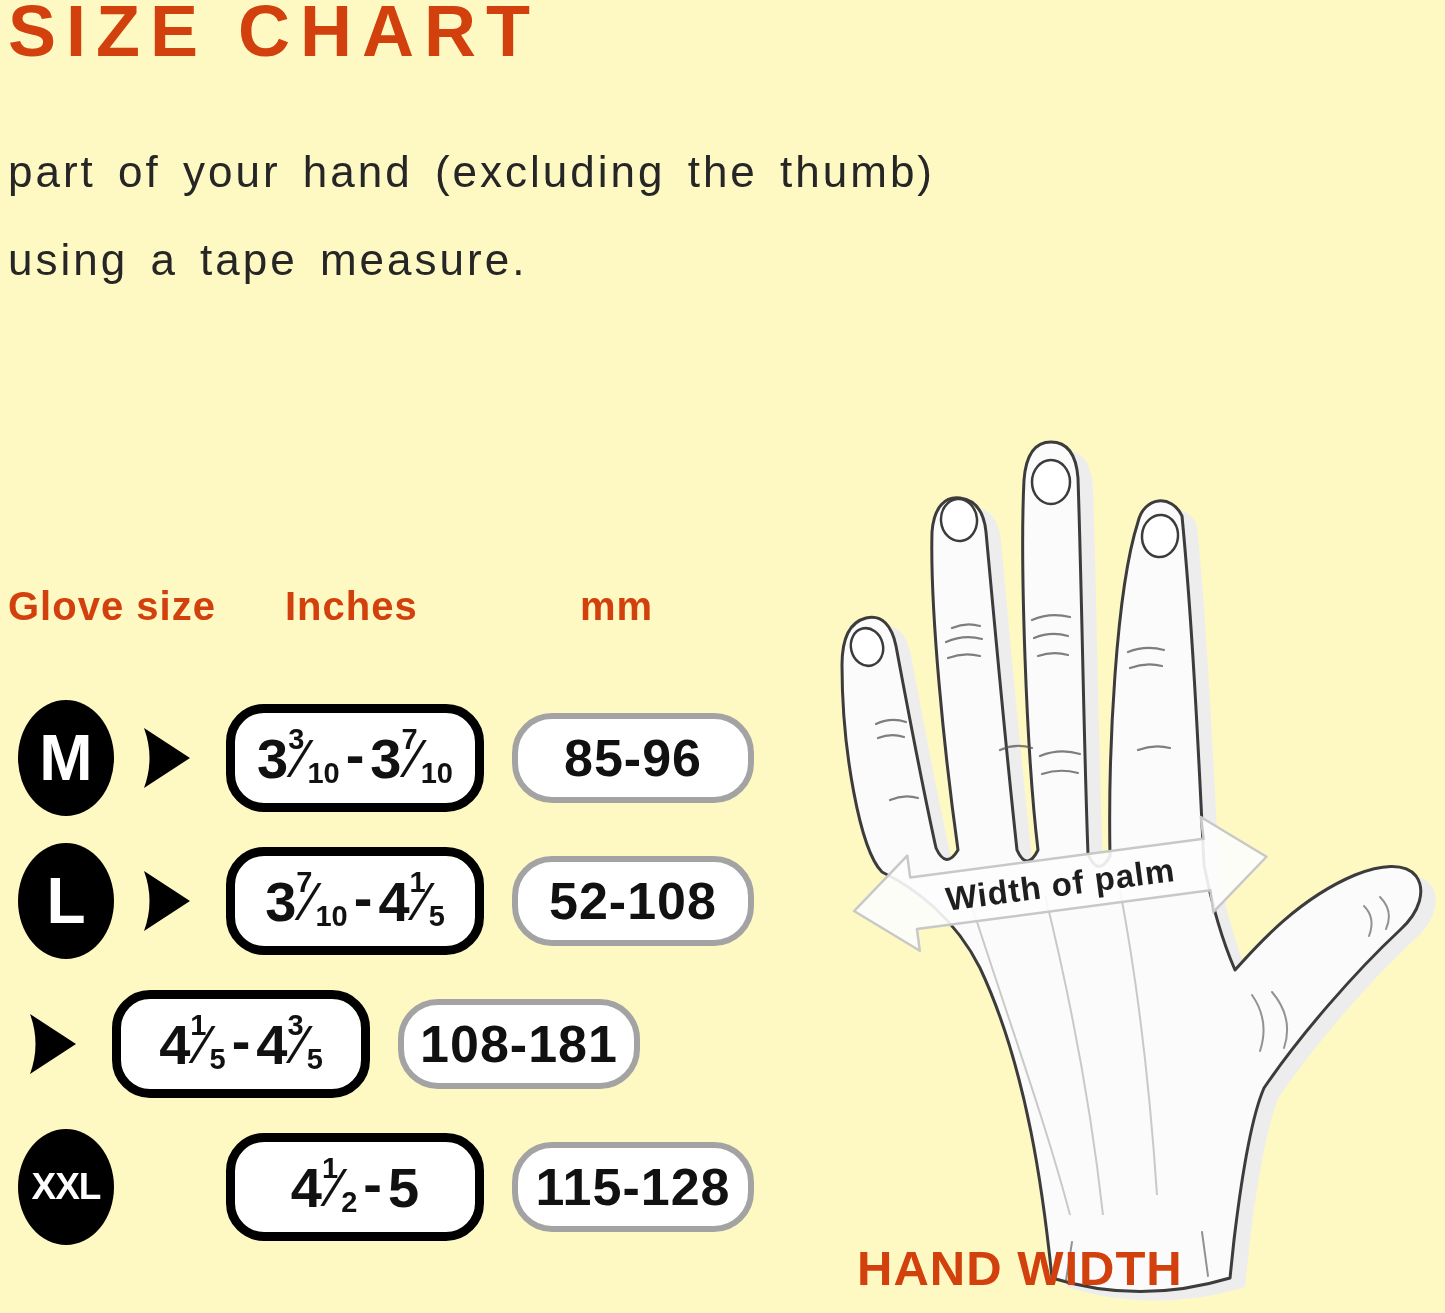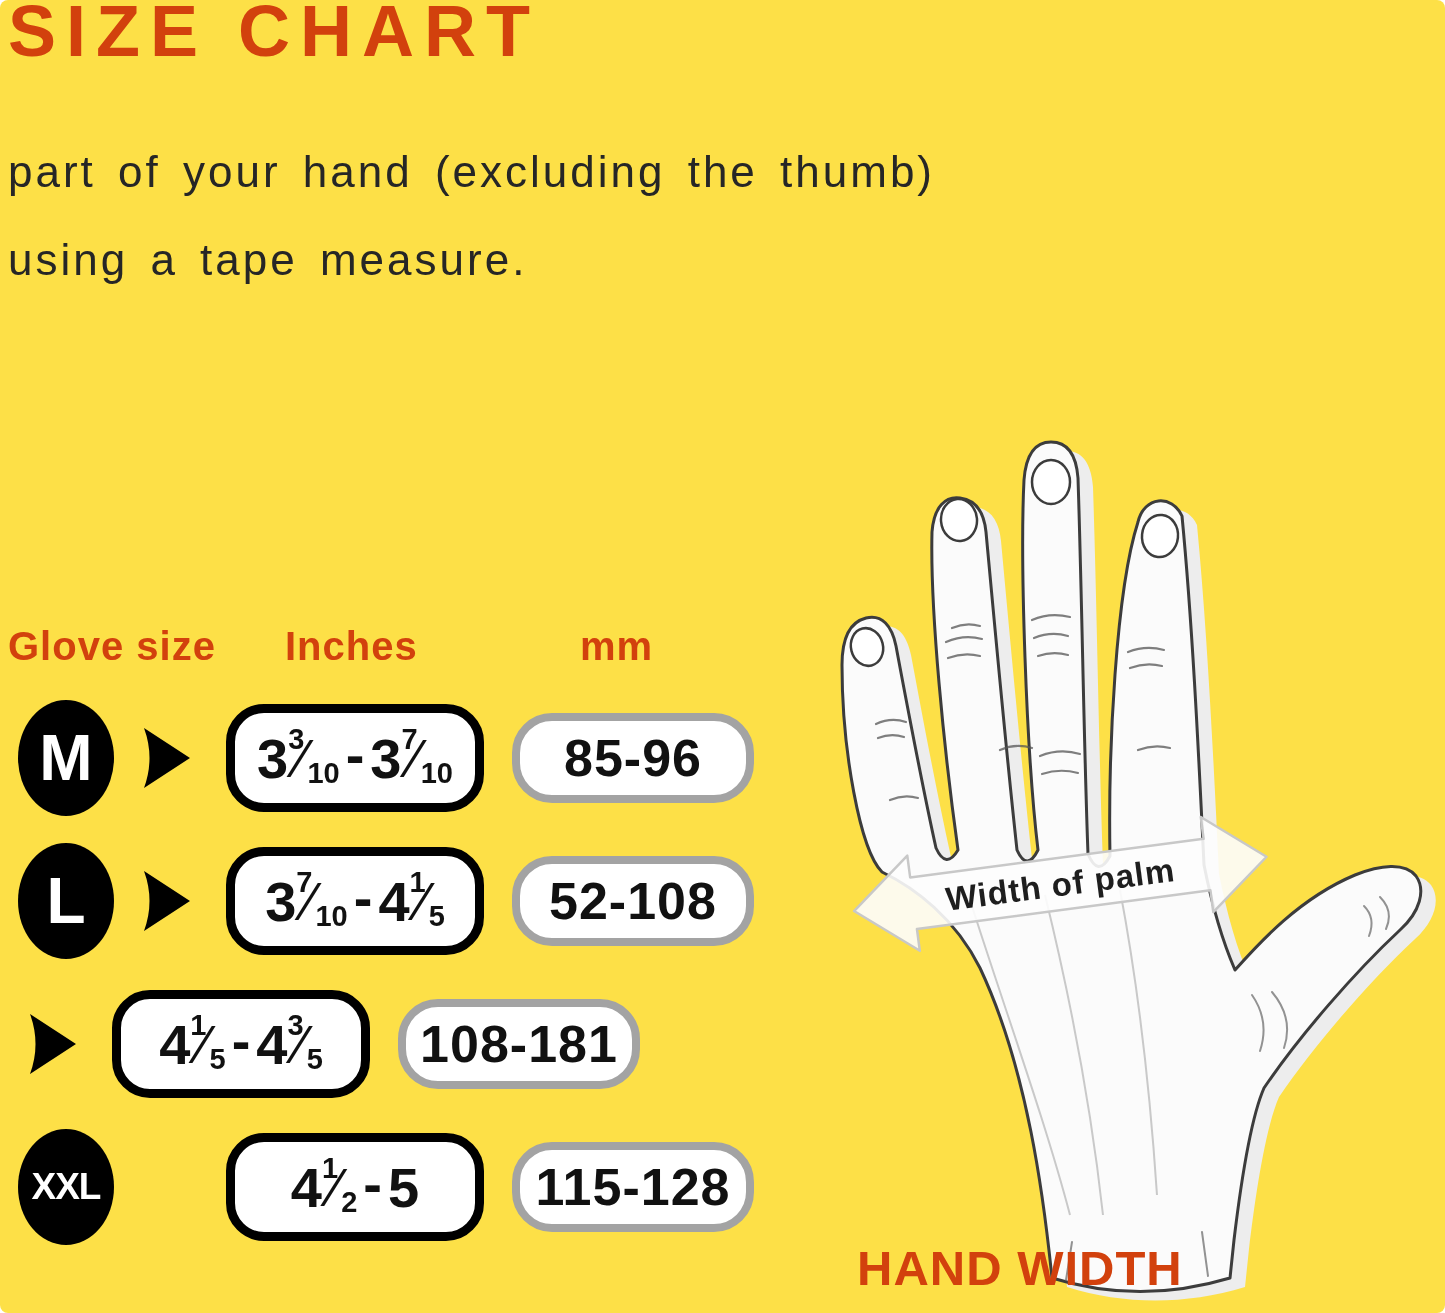--- a/index.html
+++ b/index.html
@@ -1,27 +1,27 @@
 <!DOCTYPE html>
 <html><head>
 <meta charset="utf-8">
 <style>
   :root{ --accent:#d2410d; --ink:#262626; }
   *{ box-sizing:border-box; margin:0; padding:0; }
   body{ background:#ffffff; font-family:"Liberation Sans", sans-serif; }
-  .stage{ position:relative; width:1445px; height:1313px; background:#fde047; overflow:hidden;border-radius:8px; }
+  .stage{ position:relative; width:1445px; height:1313px; background:#fef9c3; overflow:hidden; }
 
   .title{ position:absolute; left:8px; top:-10px; font-size:72px; font-weight:bold;
           letter-spacing:10px; color:var(--accent); white-space:nowrap; }
 
   .intro{ position:absolute; left:8px; top:128px; font-size:44px; line-height:88px;
           color:var(--ink); letter-spacing:3px; word-spacing:7px; }
   .intro span{ display:block; white-space:nowrap; }
 
-  .tblhead{ position:absolute; top:624px; left:0; width:780px; height:50px;padding-left:35px; }
+  .tblhead{ position:absolute; top:584px; left:0; width:780px; height:50px;padding-left:35px; }
   .tblhead span{ position:absolute; font-size:40px; font-weight:bold; color:var(--accent);
                  letter-spacing:1px; white-space:nowrap; }
   .h-size{ left:8px; } .h-inches{ left:285px; } .h-mm{ left:568px;margin-left:12px; }
 
   .rows{ position:absolute; left:0; top:700px; display:flex; flex-direction:column; gap:27px; }
   .row{ display:flex; align-items:center; height:116px; }
 
   .badge{ width:96px; height:116px; margin-left:18px; background:#000; border-radius:50%;
           color:#fff; display:flex; align-items:center; justify-content:center; font-weight:bold; }
   .badge.len1{ font-size:64px; } .badge.len2{ font-size:52px; } .badge.len3{ font-size:37px; letter-spacing:-1px; }
@@ -30,21 +30,21 @@
 
   .inchbox{ width:258px; height:108px; margin-left:30px; border:9px solid #000; border-radius:38px;
             display:flex; align-items:center; justify-content:center; background:#fff; }
   .inchval{ font-weight:bold; font-size:56px; color:#111; display:flex; align-items:center; white-space:nowrap; }
   .inchval .dash{ margin:0 6px; transform:translateY(-4px); }
   .fr{ display:inline-flex; align-items:center; white-space:nowrap; }
   .fr .n{ font-size:29px; font-weight:bold; transform:translateY(-19px); }
   .fr .s{ font-size:54px; font-weight:normal; margin:0 -7px; }
   .fr .d{ font-size:29px; font-weight:bold; transform:translateY(15px);margin-left:8px; }
 
-  .mmbox{ width:242px; height:90px; margin-left:28px; border:8px solid #a3a3a3; border-radius:40px;
+  .mmbox{ width:242px; height:90px; margin-left:28px; border:6px solid #a3a3a3; border-radius:40px;
           display:flex; align-items:center; justify-content:center; background:#fff; }
   .mmval{ font-weight:bold; font-size:52px; color:#111; letter-spacing:1px; }
 
   .hand{ position:absolute; left:820px; top:420px; width:625px; height:885px; }
 
   .caption{ position:absolute; left:857px; top:1240px; font-size:49px; font-weight:bold;
             color:var(--accent); letter-spacing:1px; white-space:nowrap; }
 </style>
 </head>
 <body>

